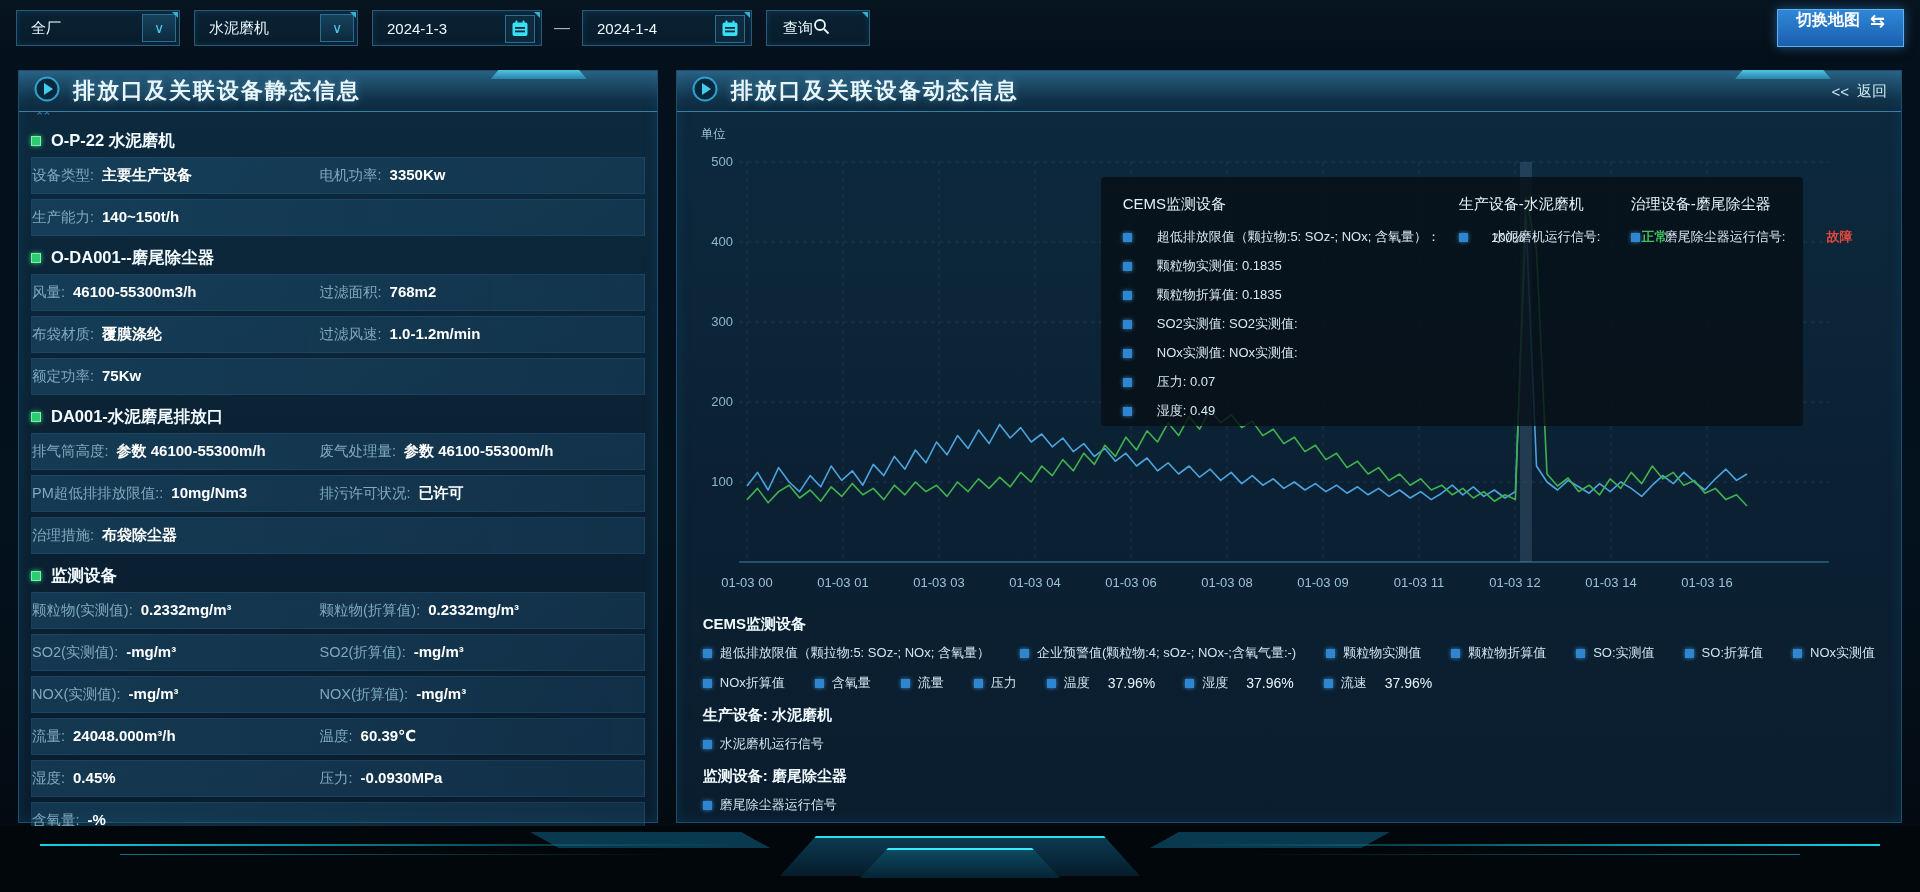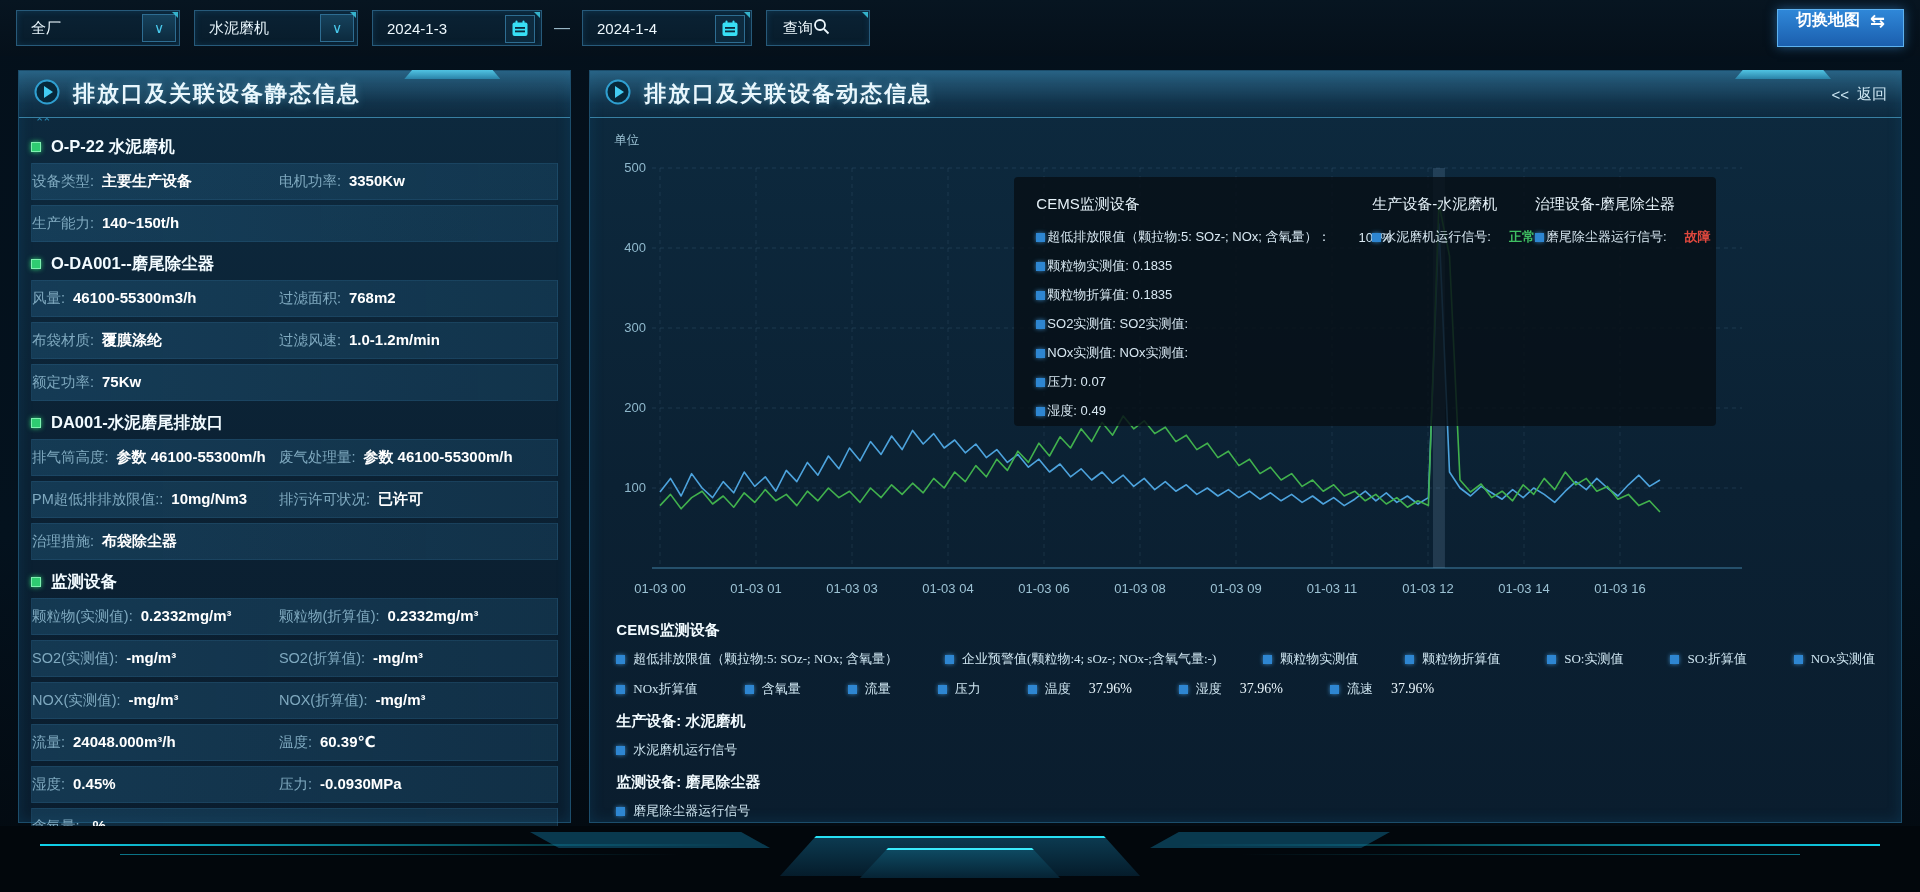--- a/index.html
+++ b/index.html
@@ -36,21 +36,21 @@
 
   
   .main { position:absolute; top:70px; left:18px; right:18px; height:753px;
     display:flex; gap:18px; }
   .panel { position:relative; height:100%; border:1px solid #1c4d6b;
     background:linear-gradient(180deg,#0d2albt 0,#0b2133 100%);
     background:linear-gradient(180deg,#0d2a3f 0%,#0b2133 55%,#0a1d2e 100%);
     box-shadow:0 0 14px rgba(20,110,160,.22) inset; }
   .panel-left { width:676px; }
   .panel-right { flex:1; }
-  .panel-header { position:relative; height:47px; display:flex; align-items:center;
+  .panel-header { position:relative; height:41px; display:flex; align-items:center;
     padding:0 14px; gap:12px; border-bottom:1px solid rgba(90,190,230,.35);
     background:linear-gradient(180deg,rgba(62,140,182,.55) 0%,rgba(28,76,108,.25) 70%,rgba(20,60,90,.05) 100%); }
   .panel-header::after { content:""; position:absolute; top:-1px; right:70px; width:96px; height:9px;
     background:linear-gradient(180deg,#55cfee,#2b87ad);
     clip-path:polygon(8% 0,92% 0,100% 100%,0 100%); opacity:.9; }
   .panel-title { font-size:22px; font-weight:bold; letter-spacing:2px; color:#e9f7fd;
     text-shadow:0 0 8px rgba(120,220,255,.4); }
   .chev-dec { position:absolute; left:16px; bottom:-12px; color:#2f9fd0; font-size:11px;
     letter-spacing:-2px; opacity:.8; }
   .backlink { margin-left:auto; display:flex; align-items:center; gap:8px; font-size:15px;
@@ -68,36 +68,36 @@
   .field { display:flex; align-items:baseline; width:47%; }
   .field:first-child ~ .field { width:53%; padding-left:0; }
   .f-label { font-size:14.5px; color:#7fa9bf; white-space:nowrap; }
   .f-value { font-size:15px; font-weight:bold; color:#ffffff; margin-left:8px; white-space:nowrap; }
 
   
   .chart-wrap { padding:12px 22px 0 22px; position:relative; }
   .unit-label { font-size:12.5px; color:#9cc2d4; margin:2px 0 4px 2px; }
   .legend-block { padding:4px 26px 0 26px; }
   .lg-header { font-size:15px; font-weight:bold; color:#f2fbff; margin:8px 0 10px 0; }
-  .lg-row { display:flex; align-items:center; flex-wrap:nowrap; gap:47px; margin-bottom:12px;font-family:Liberation Serif, serif; }
+  .lg-row { display:flex; align-items:center; flex-wrap:nowrap; gap:30px; margin-bottom:12px; }
   .lg-item { display:flex; align-items:center; gap:8px; font-size:13px; color:#cfe6f1;
     white-space:nowrap; cursor:pointer; }
   .sq-blue { width:9px; height:9px; background:#2e86d1; box-shadow:0 0 4px rgba(70,160,230,.8); }
   .lg-val { margin-left:10px; font-size:14px; color:#e8f4fa; }
   .lg-section { margin-top:14px; }
 
   
   .tooltip { position:absolute; left:424px; top:106px; width:702px; height:249px;
     background:rgba(7,15,23,.84); border-radius:4px; padding:18px 22px; display:flex;
     z-index:5; }
   .tt-col1 { width:336px; }
   .tt-col2 { width:172px; }
   .tt-col3 { width:194px; }
   .tt-header { font-size:15px; color:#e6f2f9; margin-bottom:14px; }
-  .tt-item { display:flex; align-items:center; gap:2px; font-size:13px; color:#d8e8f2;
+  .tt-item { display:flex; align-items:center; gap:25px; font-size:13px; color:#d8e8f2;
     margin-bottom:11px; white-space:nowrap; }
   .tt-item .sq-blue { flex:0 0 auto; }
   .tt-val { margin-left:26px; }
   .tt-status { margin-left:16px; font-weight:bold; }
 
   
   .footer { position:absolute; left:0; right:0; bottom:0; height:66px; background:#02070c;
     overflow:hidden; }
   .f-line { position:absolute; height:2px; background:linear-gradient(90deg,rgba(14,214,240,0),#10d2ec); top:18px; }
   .f-line.l { left:40px; width:700px; transform:scaleX(-1); }

